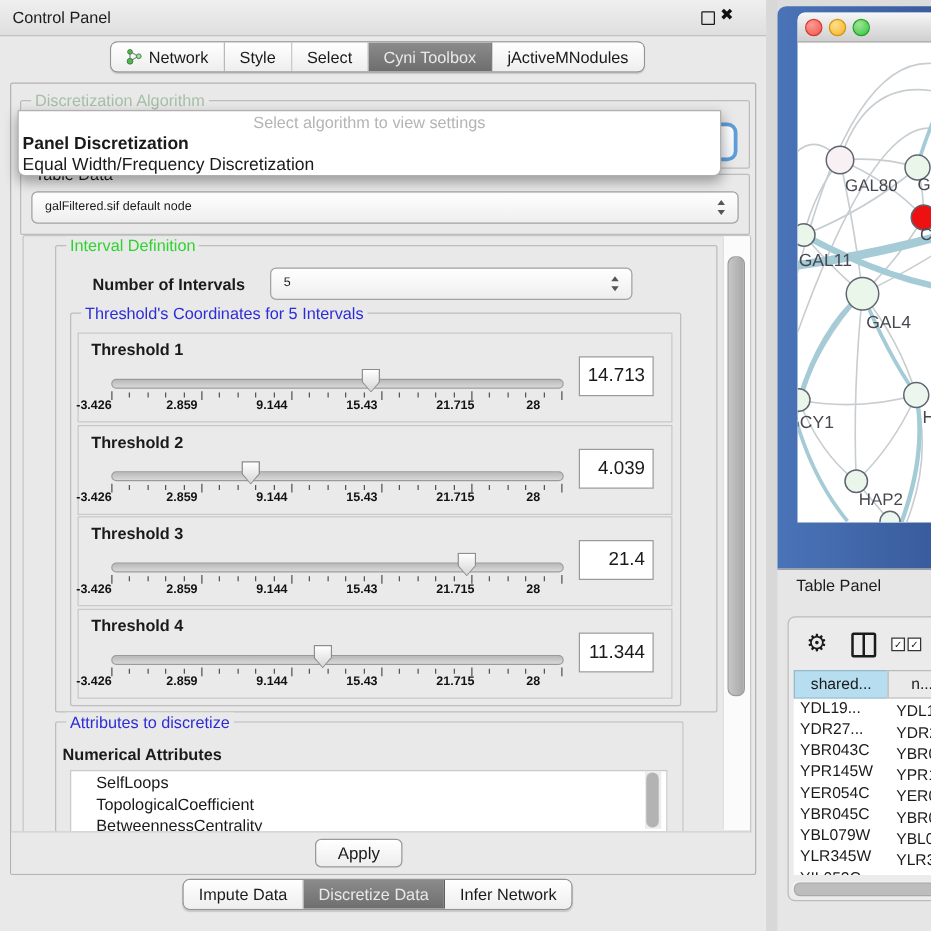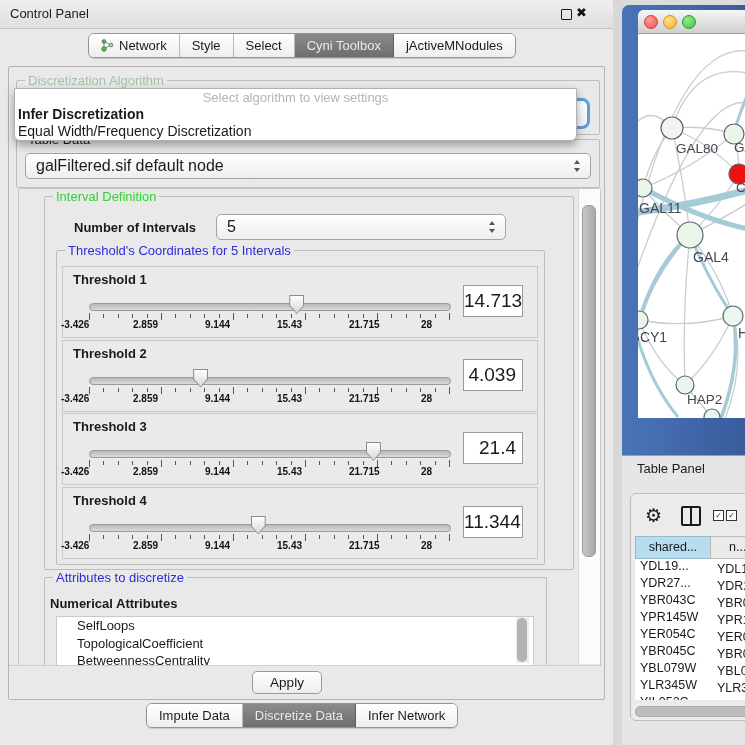--- a/index.html
+++ b/index.html
@@ -29,21 +29,21 @@
   #content-panel{left:8px;top:66px;width:595px;height:632px;border:1px solid #b3b3b3;border-radius:2px;background:#e9e9e9;}
   .groupbox{position:absolute;border:1px solid #bdbdbd;border-radius:2px;}
   .group-title{position:absolute;top:-8px;left:8px;background:#e9e9e9;padding:0 3px;font-size:13px;line-height:15px;}
   .t-green{color:#2fd32f;}
   .t-green-dim{color:#a6bfa6;}
   .t-blue{color:#2d2dd6;text-align:right;}
   .t-plain{color:#1a1a1a;}
 
   
   .maccombo{position:absolute;background:linear-gradient(#ffffff,#eeeeee);border:1px solid #a3a3a3;
-            border-radius:5px;font-size:16px;}
+            border-radius:5px;font-size:10px;}
   .maccombo .val{position:absolute;left:10px;top:0;line-height:24px;white-space:nowrap;}
   .stepper{position:absolute;right:9px;top:50%;transform:translateY(-50%);width:7px;height:12px;}
   .stepper:before,.stepper:after{content:"";position:absolute;left:0;border-left:3.5px solid transparent;border-right:3.5px solid transparent;}
   .stepper:before{top:0;border-bottom:4.5px solid #555;}
   .stepper:after{bottom:0;border-top:4.5px solid #555;}
 
   
   #algo-popup{left:14px;top:88px;width:561px;height:51px;background:#ffffff;border:1px solid #b0b0b0;
      border-radius:1px 1px 6px 6px;box-shadow:0 4px 10px rgba(0,0,0,.35);z-index:50;}
   #algo-popup .ph{text-align:center;color:#b4b4b4;font-size:13px;padding-top:1px;height:16px;}
@@ -62,21 +62,21 @@
   .thr-track{position:absolute;left:26px;top:36px;width:360px;height:6px;border:1px solid #9a9a9a;border-radius:4px;
              background:linear-gradient(#b9b9b9,#d9d9d9);}
   .thr-handle-o{position:absolute;top:28px;width:15px;height:19px;
       clip-path:polygon(0 0,100% 0,100% 55%,50% 100%,0 55%);background:#8d8d8d;}
   .thr-handle-i{position:absolute;left:1px;top:1px;width:13px;height:17px;
       clip-path:polygon(0 0,100% 0,100% 55%,50% 100%,0 55%);background:linear-gradient(#ffffff,#d6d6d6);}
   .tick{position:absolute;width:1px;background:#555;}
   .tick-label{position:absolute;top:52px;width:56px;margin-left:-28px;text-align:left;
               font-size:10px;font-weight:bold;color:#111;}
   .thr-value{position:absolute;left:400px;top:18px;width:52px;height:30px;background:#fff;border:1px solid #9a9a9a;
-             font-size:19px;text-align:right;line-height:30px;padding-right:6px;}
+             font-size:15px;text-align:right;line-height:30px;padding-right:6px;}
 
   
   #attr-list{left:56px;top:616px;width:476px;height:48px;background:#fff;border:1px solid #c9c9c9;border-bottom:none;overflow:hidden;}
   .attr-item{padding-left:20px;font-size:13px;line-height:17.5px;white-space:nowrap;}
 
   
   .macbtn{position:absolute;background:linear-gradient(#ffffff,#ededed);border:1px solid #9a9a9a;border-radius:5px;
           font-size:13.5px;text-align:center;}
 
   
@@ -155,21 +155,21 @@
 
     <div id="content-panel" class="abs"></div>
 
     <div class="groupbox" style="left:16px;top:80px;width:582px;height:53px;">
       <span class="group-title t-green-dim">Discretization Algorithm</span>
     </div>
     <div id="focus-combo-ring" class="abs"></div>
 
     <div id="algo-popup" class="abs">
       <div class="ph">Select algorithm to view settings</div>
-      <div class="it1">Infer Discretization</div>
+      <div class="it1">Panel Discretization</div>
       <div class="it2">Equal Width/Frequency Discretization</div>
     </div>
 
     <div class="groupbox" style="left:16px;top:139px;width:582px;height:47px;">
       <span class="group-title t-plain">Table Data</span>
       <div class="maccombo" style="left:8px;top:13px;width:564px;height:24px;">
         <span class="val">galFiltered.sif default node</span>
         <span class="stepper"></span>
       </div>
     </div>

